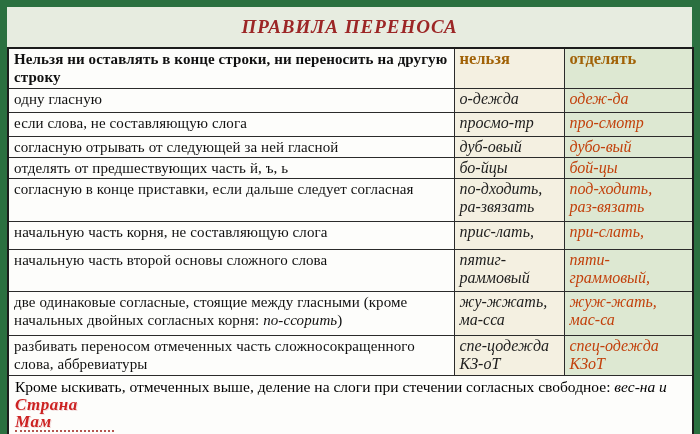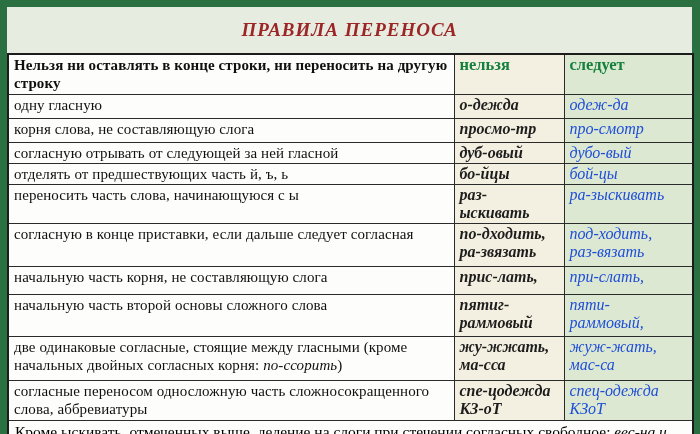--- a/index.html
+++ b/index.html
@@ -3,34 +3,34 @@
 <meta charset="utf-8">
 <style>
   html,body{margin:0;padding:0;}
   body{width:700px;height:434px;overflow:hidden;font-family:"Liberation Serif","DejaVu Serif",serif;}
   .frame{
     box-sizing:border-box;width:700px;height:434px;
     background:#2b7040;padding:7px 8px 6px 7px;position:relative;
   }
   .inner{background:#e7ece0;width:100%;height:100%;box-sizing:border-box;}
   .title-bar{
-    height:46px;display:flex;align-items:center;justify-content:center;
+    height:40px;display:flex;align-items:center;justify-content:center;
     font-style:italic;font-weight:bold;font-size:19px;color:#9c2626;letter-spacing:1px;
   }
   table.rules{
     width:100%;border-collapse:collapse;table-layout:fixed;
     border:2px solid #1c1c1c;background:#fdfdfb;
   }
   col.c1{width:446px;} col.c2{width:110px;} col.c3{width:129px;}
   td,th{border:1px solid #2b2b2b;vertical-align:top;padding:1px 5px;overflow:hidden;}
   th{text-align:left;font-size:16px;}
   .c-rule{font-size:15px;line-height:1.22;color:#101010;letter-spacing:.1px;}
-  .c-wrong{background:#f4f0e1;font-style:italic;font-size:16px;line-height:1.12;white-space:pre-line;color:#1d1d1d;font-weight:bold;}
-  .c-right{background:#dde8d2;font-style:italic;font-size:16px;line-height:1.12;white-space:pre-line;color:#1d4ed8;}
-  th.c-wrong,th.c-right{font-style:normal;font-weight:bold;font-size:16.5px;color:#15803d;}
+  .c-wrong{background:#f4f0e1;font-style:italic;font-size:16px;line-height:1.12;white-space:pre-line;color:#1d1d1d;}
+  .c-right{background:#dde8d2;font-style:italic;font-size:16px;line-height:1.12;white-space:pre-line;color:#c2410c;}
+  th.c-wrong,th.c-right{font-style:normal;font-weight:bold;font-size:16.5px;color:#a16207;}
   .rh38{height:38px;padding-left:12px;} .rh24{height:24px;} .rh20{height:20px;margin-top:32px;} .rh36{height:36px;}
   .rh43{height:43px;} .rh21{height:28px;} .rh42{height:42px;} .rh44{height:44px;} .rh35{height:35px;}
   .footer-cell{background:#fdfdfb;font-size:15.5px;line-height:1.18;white-space:normal;padding:2px 6px;}
   .footer-cell i{font-style:italic;}
   .watermark{
     font-style:italic;font-weight:bold;font-size:17px;color:#cc2222;
     text-shadow:0 0 2px #ffffff, 1px 1px 0 #f0d9d9;
     letter-spacing:.5px;margin-right:3px;display:inline-block;width:99px;
     border-bottom:2px dotted #b4554f;line-height:1;
   }
@@ -50,86 +50,80 @@
       <colgroup>
           <col class="c1">
           <col class="c2">
           <col class="c3">
         </colgroup>
 
       <tbody>
           <tr class="rh38">
         <th class="c-rule"><b>Нельзя ни оставлять в конце строки, ни переносить на другую строку</b></th>
         <th class="c-wrong">нельзя</th>
-        <th class="c-right">следует</th>
+        <th class="c-right">отделять</th>
       </tr>
 
       <tr class="rh24">
         <td class="c-rule"><span>одну гласную</span></td>
         <td class="c-wrong">о-дежда</td>
         <td class="c-right">одеж-да</td>
       </tr>
 
       <tr class="rh24">
-        <td class="c-rule"><span>корня слова, не составляющую слога</span></td>
+        <td class="c-rule"><span>если слова, не составляющую слога</span></td>
         <td class="c-wrong">просмо-тр</td>
         <td class="c-right">про-смотр</td>
       </tr>
 
       <tr class="rh20">
         <td class="c-rule"><span>согласную отрывать от следующей за ней гласной</span></td>
         <td class="c-wrong">дуб-овый</td>
         <td class="c-right">дубо-вый</td>
       </tr>
 
       <tr class="rh20">
         <td class="c-rule"><span>отделять от предшествующих часть й, ъ, ь</span></td>
         <td class="c-wrong">бо-йцы</td>
         <td class="c-right">бой-цы</td>
       </tr>
 
-      <tr class="rh36">
-        <td class="c-rule"><span>переносить часть слова, начинающуюся с ы</span></td>
-        <td class="c-wrong">раз-
-ыскивать</td>
-        <td class="c-right">ра-зыскивать</td>
-      </tr>
 
       <tr class="rh43">
         <td class="c-rule"><span>согласную в конце приставки, если дальше следует согласная</span></td>
         <td class="c-wrong">по-дходить,
 ра-звязать</td>
         <td class="c-right">под-ходить,
 раз-вязать</td>
       </tr>
 
       <tr class="rh21">
         <td class="c-rule"><span>начальную часть корня, не составляющую слога</span></td>
         <td class="c-wrong">прис-лать,</td>
         <td class="c-right">при-слать,</td>
       </tr>
 
       <tr class="rh42">
         <td class="c-rule"><span>начальную часть второй основы сложного слова</span></td>
         <td class="c-wrong">пятиг-
 раммовый</td>
         <td class="c-right">пяти-
-раммовый,</td>
+граммовый,</td>
       </tr>
 
       <tr class="rh44">
         <td class="c-rule"><span>две одинаковые согласные, стоящие между гласными (кроме начальных двойных согласных корня: </span><span class="em">по-ссорить</span><span>)</span></td>
         <td class="c-wrong">жу-жжать,
 ма-сса</td>
         <td class="c-right">жуж-жать,
 мас-са</td>
       </tr>
 
       <tr class="rh38">
-        <td class="c-rule"><span>согласные переносом односложную часть сложносокращенного слова, аббревиатуры</span></td>
+        <td class="c-rule"><span>разбивать переносом отмеченных часть сложносокращенного слова, аббревиатуры</span></td>
         <td class="c-wrong">спе-цодежда
 КЗ-оТ</td>
         <td class="c-right">спец-одежда
 КЗоТ</td>
       </tr>
 
       <tr class="rh35">
         <td class="footer-cell" colspan="3">
           <span>Кроме ыскивать, отмеченных выше, деление на слоги при стечении согласных свободное: </span><i>вес-на и</i><br>
           <span class="watermark">Страна Мам</span>

